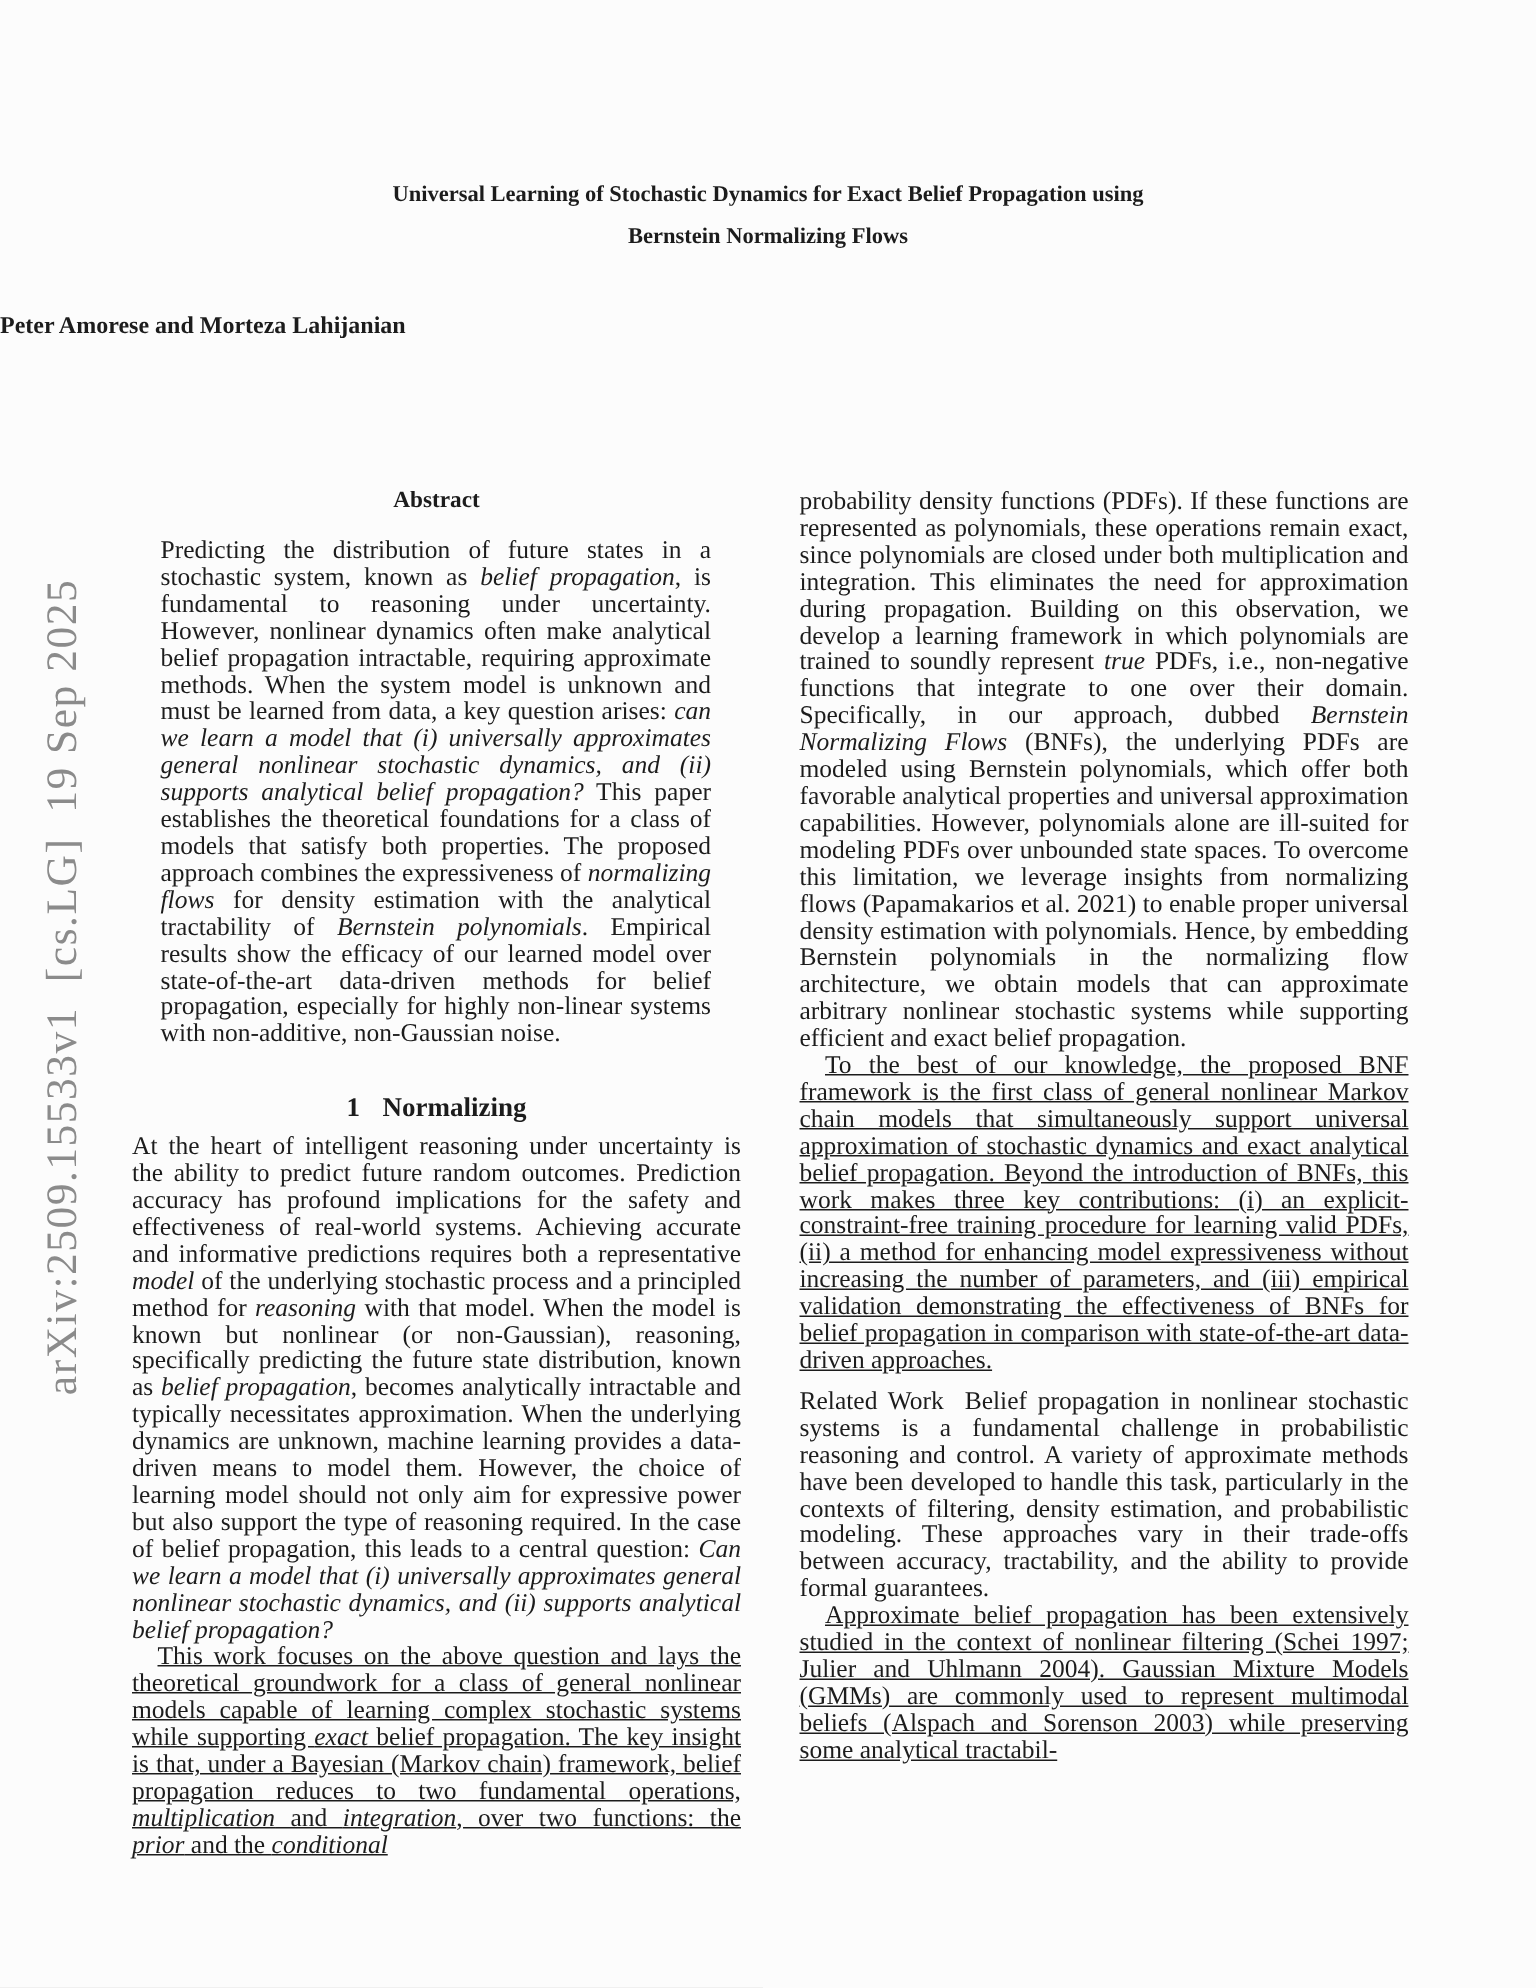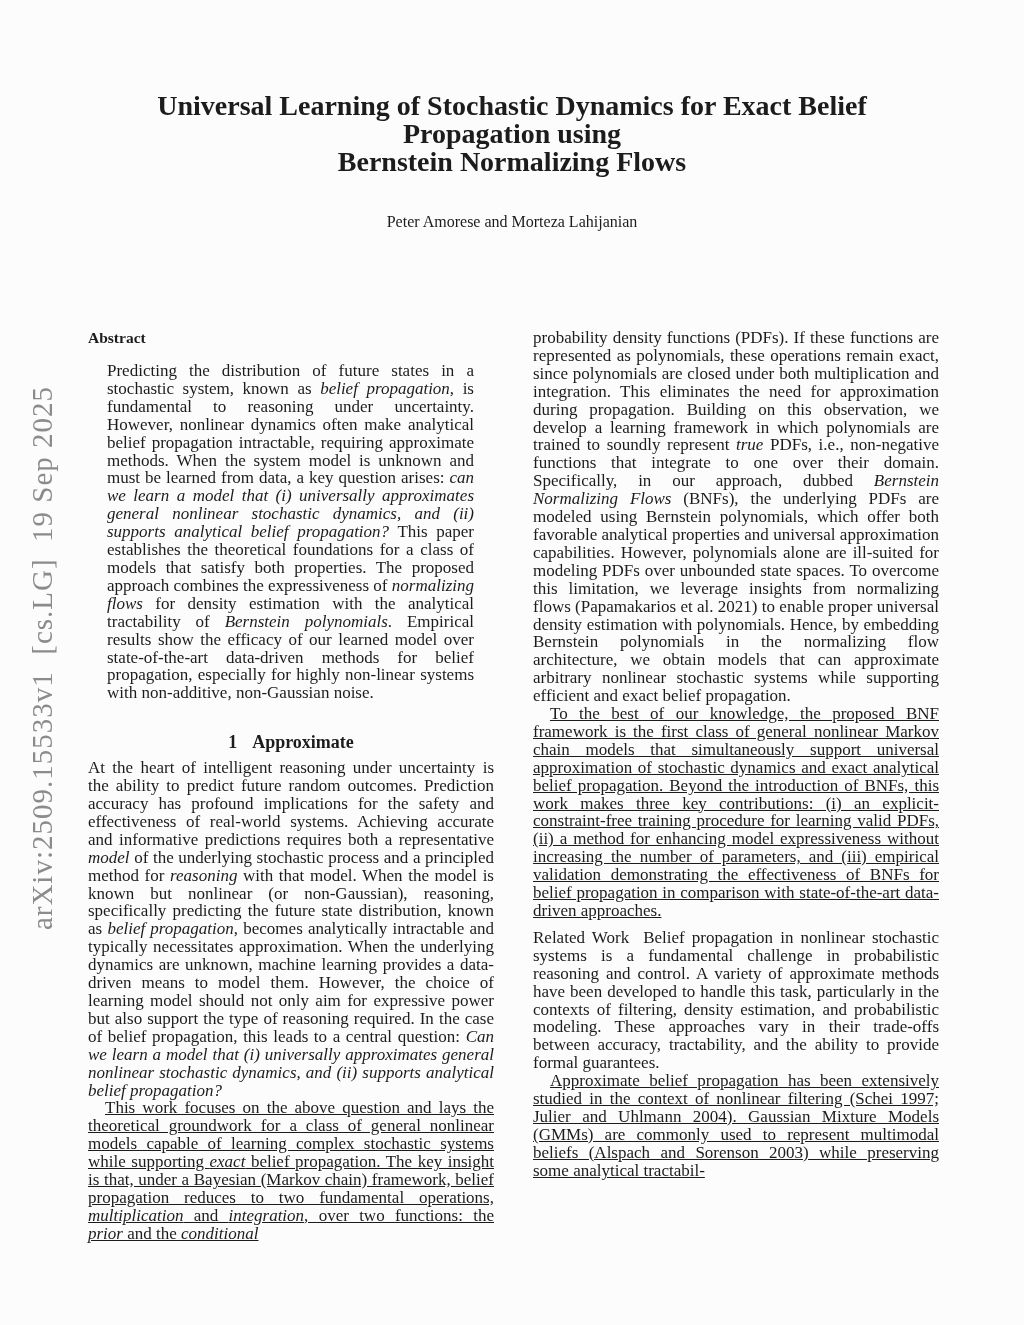--- a/index.html
+++ b/index.html
@@ -18,47 +18,46 @@
     top: 658px;
     left: 42px;
     transform: translate(-50%, -50%) rotate(-90deg);
     white-space: pre;
     font-size: 29px;
     letter-spacing: 1px;
     color: #8b8b8b;
   }
   .title {
     margin: 0 auto;
-    padding-top: 92px;
+    padding-top: 116px;
     width: 840px;
     text-align: center;
-    font-size: 28px;
+    font-size: 15px;
     font-weight: bold;
     line-height: 28px;
   }
   .title .line { display: block; }
   .authors {
     margin-top: 37px;
-    text-align: center;
     font-size: 16px;
-    font-weight: normal;
+    font-weight: bold;
     line-height: 18px;
   }
   .columns {
     display: flex;
     margin-left: 88px;
     margin-top: 98px;
     gap: 39px;
   }
   .col {
     width: 406px;
     text-align: justify;
   }
   .abstract-heading {
-    text-align: left;
+    text-align: center;
     font-weight: bold;
     font-size: 15.5px;
     line-height: 18px;
     margin: 0 0 15px 0;
   }
   .abstract {
     font-size: 13px;
     line-height: 16.5px;
     padding: 0 20px 0 19px;
     margin: 0;
@@ -96,21 +95,21 @@
 
   <div class="authors">Peter Amorese and Morteza Lahijanian</div>
 
   <div class="columns">
 
     <div class="col body-text">
       <div class="abstract-heading">Abstract</div>
       <p class="abstract"><span>Predicting the distribution of future states in a stochastic system, known as </span><span class="i">belief propagation</span><span>, is fundamental to reasoning under uncertainty. However, nonlinear dynamics often make analytical belief propagation intractable, requiring approximate methods. When the system model is unknown and must be learned from data, a key question arises: </span><span class="i">can we learn a model that (i) universally approximates general nonlinear stochastic dynamics, and (ii) supports analytical belief propagation?</span><span> This paper establishes the theoretical foundations for a class of models that satisfy both properties. The proposed approach combines the expressiveness of </span><span class="i">normalizing flows</span><span> for density estimation with the analytical tractability of </span><span class="i">Bernstein polynomials</span><span>. Empirical results show the efficacy of our learned model over state-of-the-art data-driven methods for belief propagation, especially for highly non-linear systems with non-additive, non-Gaussian noise.</span></p>
 
       <div class="section-heading">
-        <span class="num">1</span><span>Approximate</span>
+        <span class="num">1</span><span>Normalizing</span>
       </div>
 
       <p><span>At the heart of intelligent reasoning under uncertainty is the ability to predict future random outcomes. Prediction accuracy has profound implications for the safety and effectiveness of real-world systems. Achieving accurate and informative predictions requires both a representative </span><span class="i">model</span><span> of the underlying stochastic process and a principled method for </span><span class="i">reasoning</span><span> with that model. When the model is known but nonlinear (or non-Gaussian), reasoning, specifically predicting the future state distribution, known as </span><span class="i">belief propagation</span><span>, becomes analytically intractable and typically necessitates approximation. When the underlying dynamics are unknown, machine learning provides a data-driven means to model them. However, the choice of learning model should not only aim for expressive power but also support the type of reasoning required. In the case of belief propagation, this leads to a central question: </span><span class="i">Can we learn a model that (i) universally approximates general nonlinear stochastic dynamics, and (ii) supports analytical belief propagation?</span></p>
       <p class="indent"><span>This work focuses on the above question and lays the theoretical groundwork for a class of general nonlinear models capable of learning complex stochastic systems while supporting </span><span class="i">exact</span><span> belief propagation. The key insight is that, under a Bayesian (Markov chain) framework, belief propagation reduces to two fundamental operations, </span><span class="i">multiplication</span><span> and </span><span class="i">integration</span><span>, over two functions: the </span><span class="i">prior</span><span> and the </span><span class="i">conditional</span></p>
     </div>
 
     <div class="col body-text">
       <p><span>probability density functions (PDFs). If these functions are represented as polynomials, these operations remain exact, since polynomials are closed under both multiplication and integration. This eliminates the need for approximation during propagation. Building on this observation, we develop a learning framework in which polynomials are trained to soundly represent </span><span class="i">true</span><span> PDFs, i.e., non-negative functions that integrate to one over their domain. Specifically, in our approach, dubbed </span><span class="i">Bernstein Normalizing Flows</span><span> (BNFs), the underlying PDFs are modeled using Bernstein polynomials, which offer both favorable analytical properties and universal approximation capabilities. However, polynomials alone are ill-suited for modeling PDFs over unbounded state spaces. To overcome this limitation, we leverage insights from normalizing flows (Papamakarios et al. 2021) to enable proper universal density estimation with polynomials. Hence, by embedding Bernstein polynomials in the normalizing flow architecture, we obtain models that can approximate arbitrary nonlinear stochastic systems while supporting efficient and exact belief propagation.</span></p>
       <p class="indent"><span>To the best of our knowledge, the proposed BNF framework is the first class of general nonlinear Markov chain models that simultaneously support universal approximation of stochastic dynamics and exact analytical belief propagation. Beyond the introduction of BNFs, this work makes three key contributions: (i) an explicit-constraint-free training procedure for learning valid PDFs, (ii) a method for enhancing model expressiveness without increasing the number of parameters, and (iii) empirical validation demonstrating the effectiveness of BNFs for belief propagation in comparison with state-of-the-art data-driven approaches.</span></p>
       <p class="rw"><span class="b sp">Related Work</span><span>Belief propagation in nonlinear stochastic systems is a fundamental challenge in probabilistic reasoning and control. A variety of approximate methods have been developed to handle this task, particularly in the contexts of filtering, density estimation, and probabilistic modeling. These approaches vary in their trade-offs between accuracy, tractability, and the ability to provide formal guarantees.</span></p>

